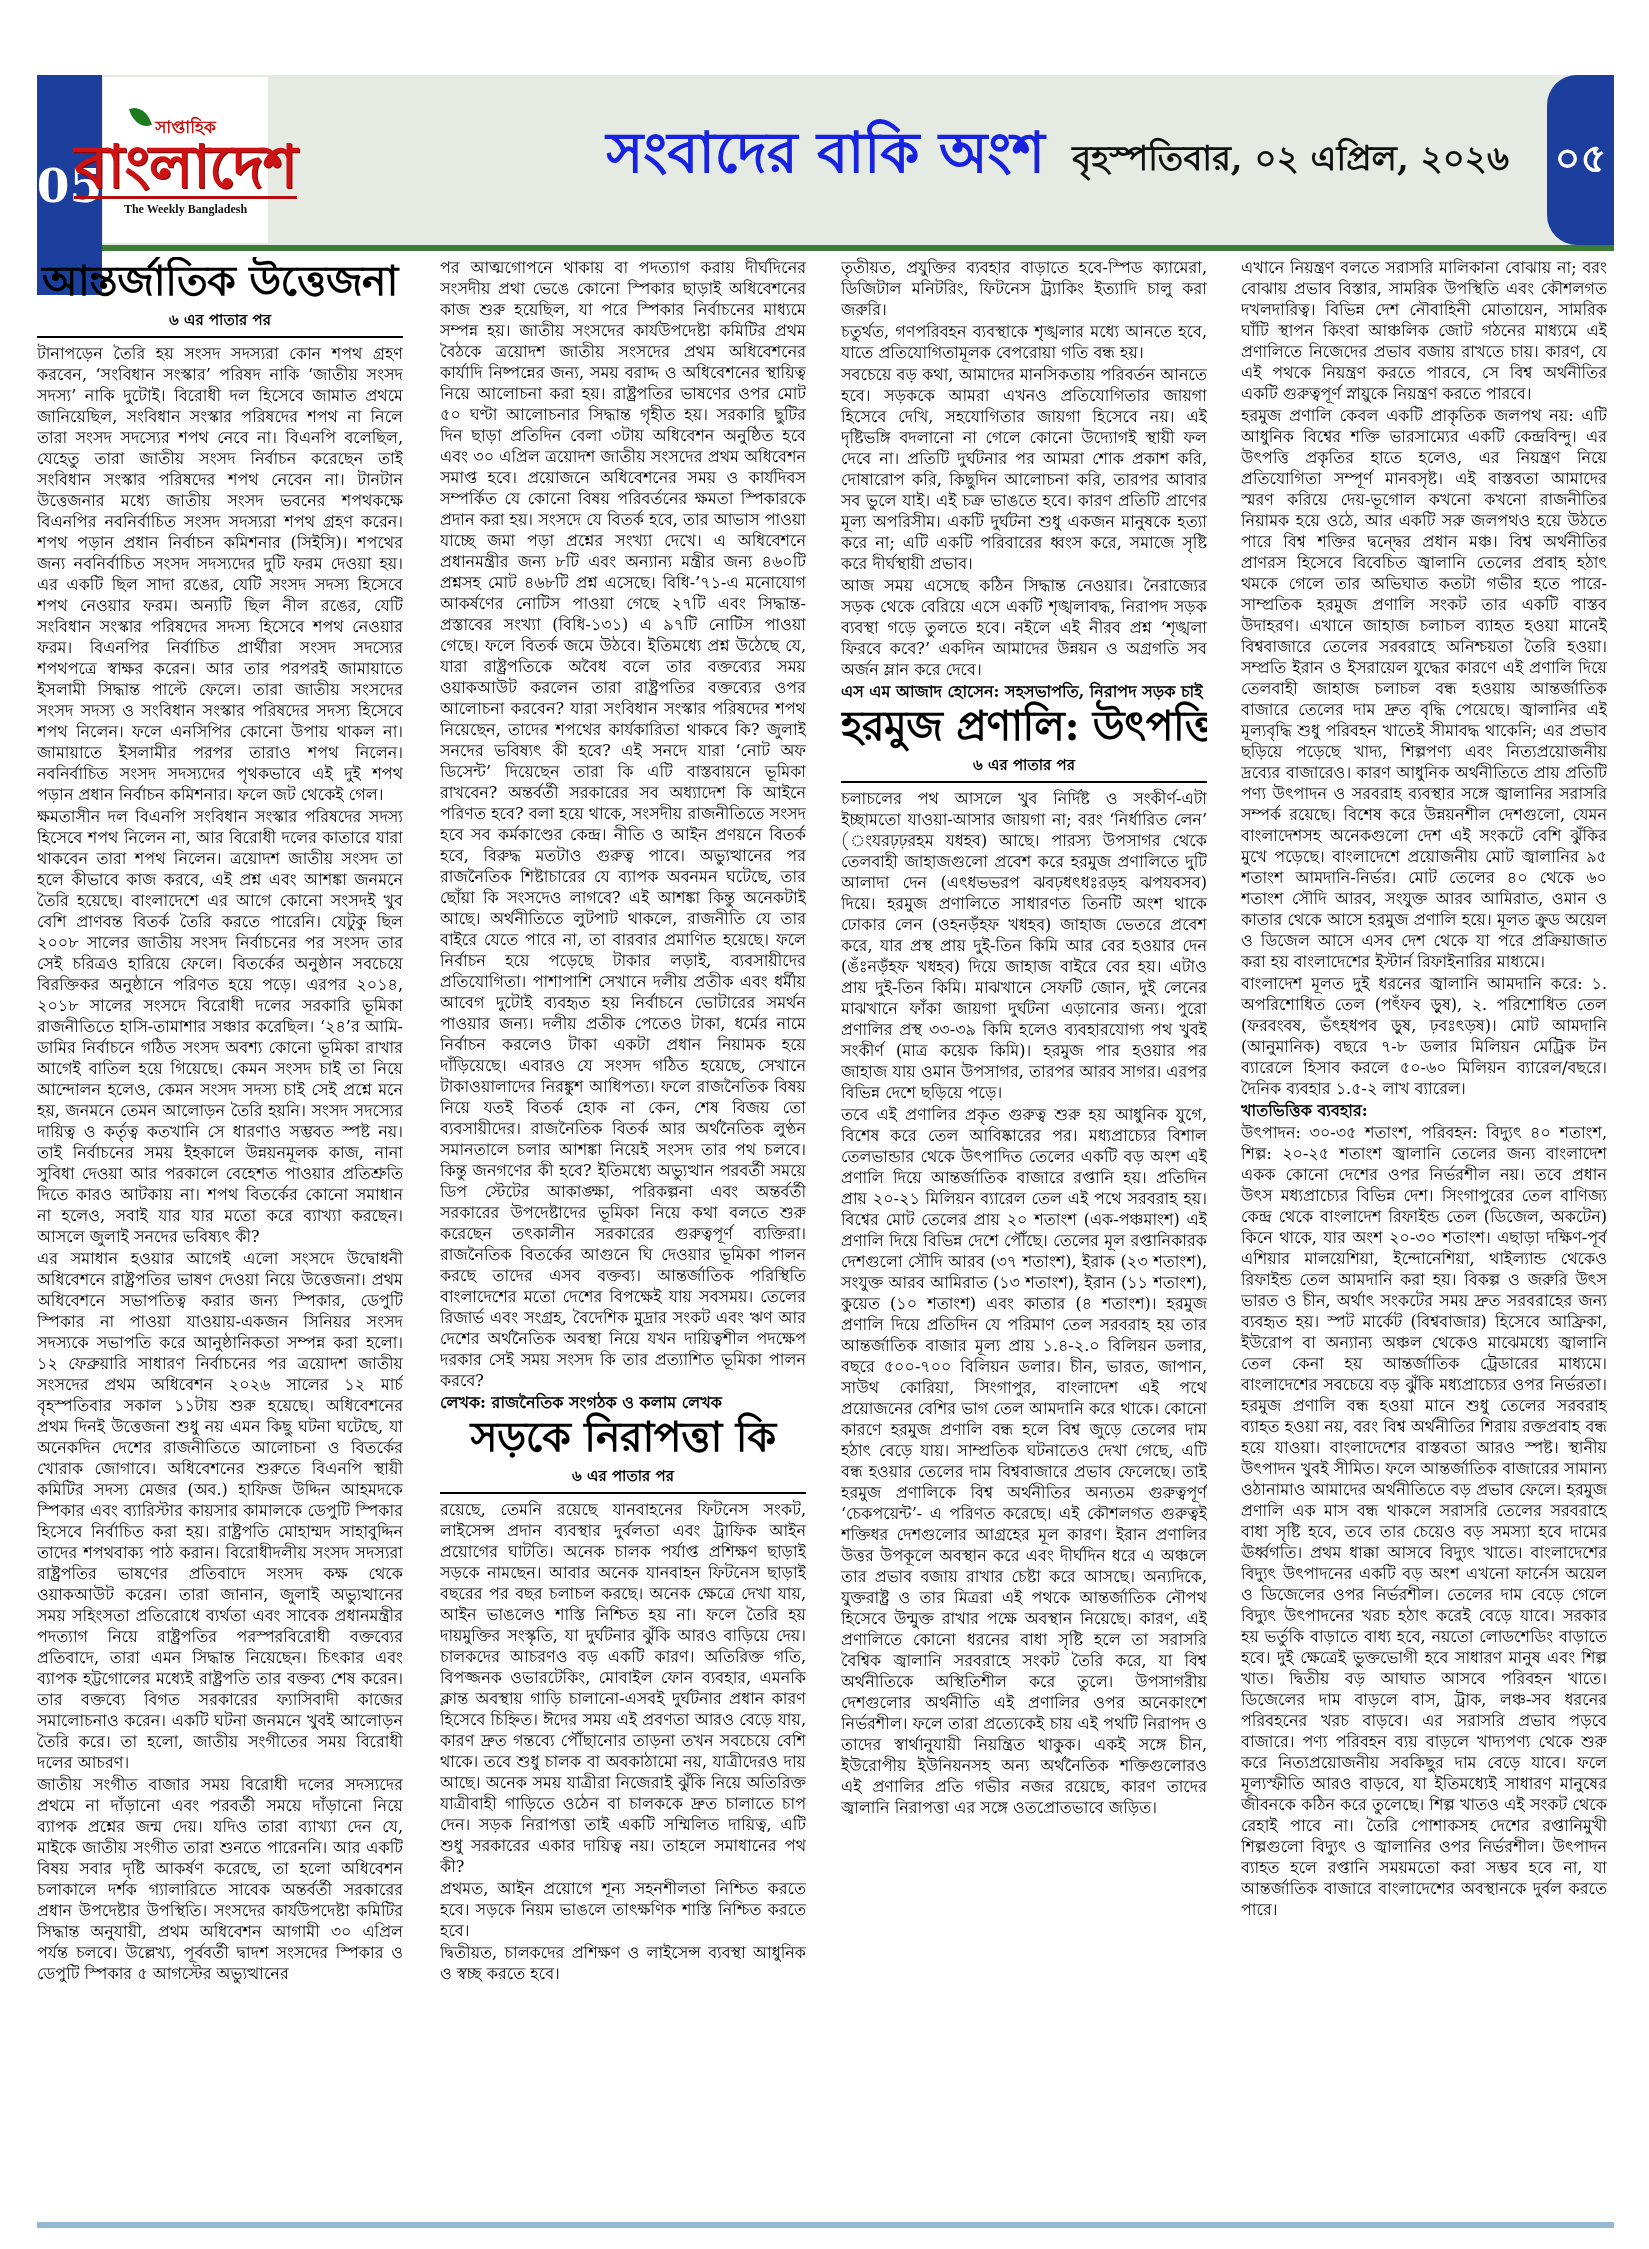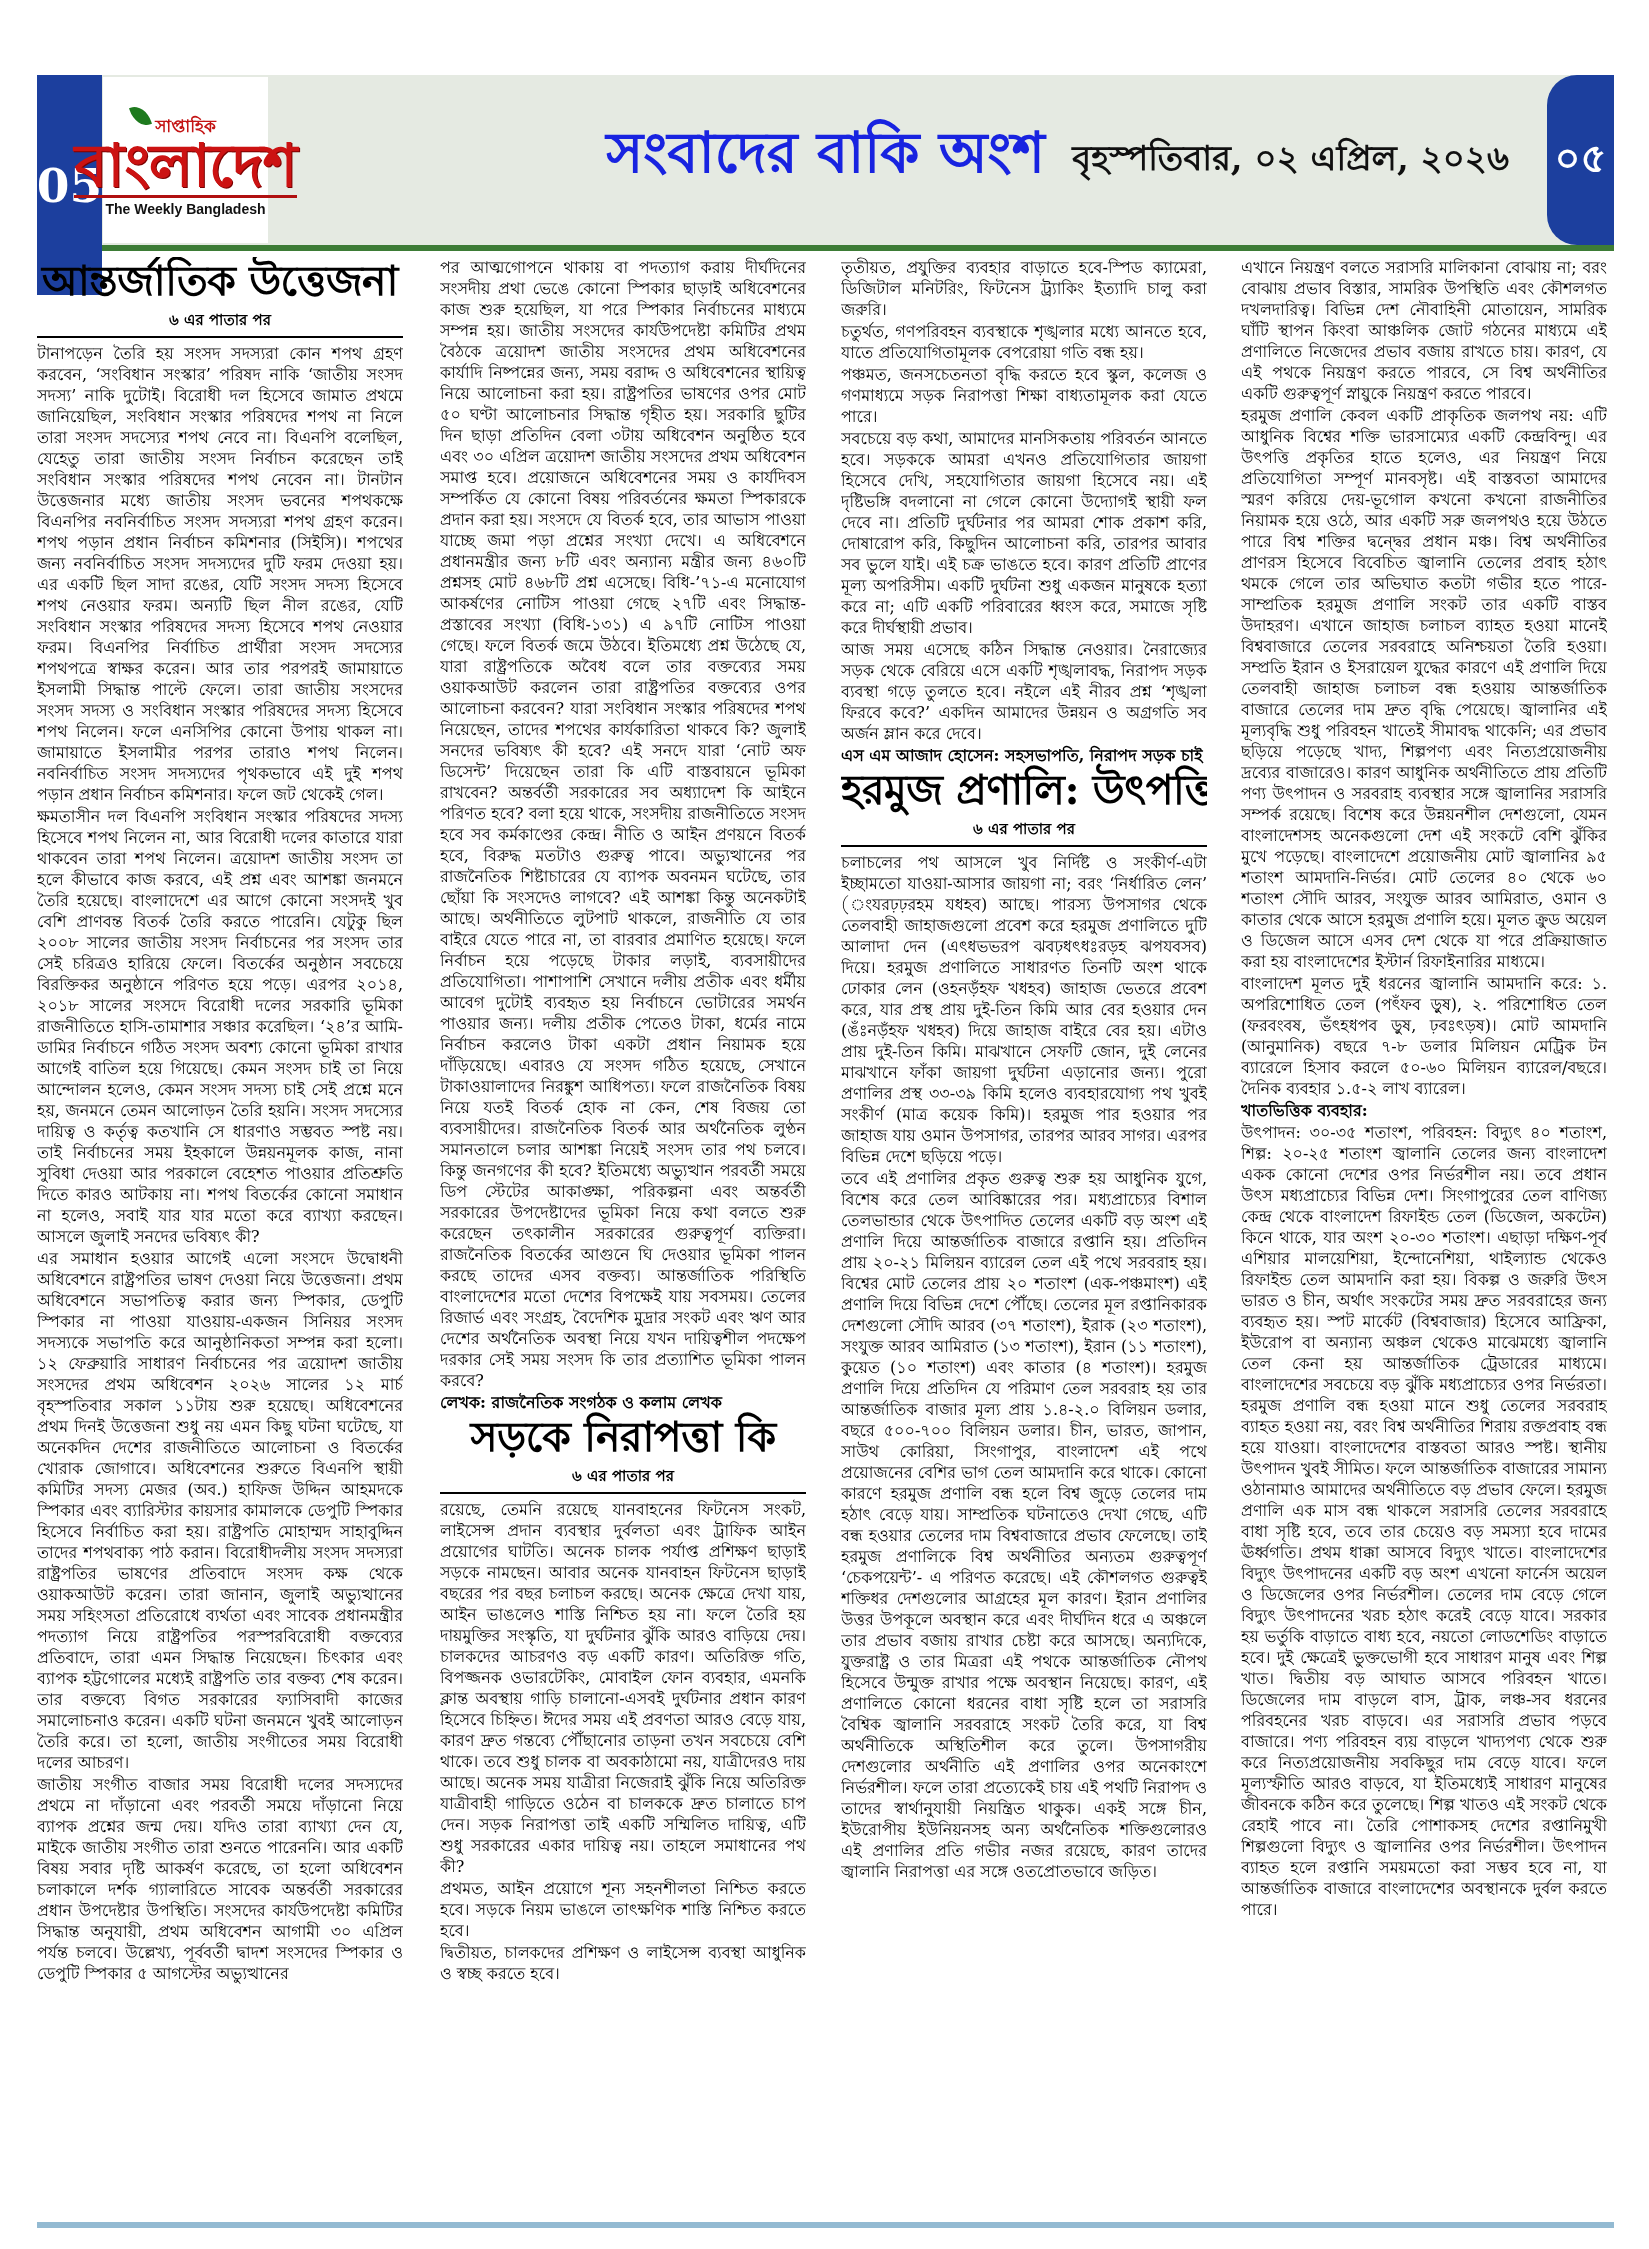--- a/index.html
+++ b/index.html
@@ -11,22 +11,22 @@
   .pgbox-left{position:absolute;left:0;top:0;width:65px;height:220px;background:#1c3f9e;
         color:#ffffff;display:flex;align-items:center;justify-content:center;
         font-size:47px;font-weight:bold;font-family:"DejaVu Serif",serif;}
   .logo-box{position:absolute;left:66px;top:2px;width:165px;height:166px;background:#ffffff;
         display:flex;flex-direction:column;align-items:center;justify-content:center;line-height:1;}
   .logo-top{color:#c41414;font-size:17px;font-weight:bold;margin-bottom:1px;}
   .leaf{width:17px;height:22px;background:#1e7a1e;border-radius:0 90% 0 90%;
         transform:rotate(-18deg);margin-bottom:-9px;margin-left:-90px;}
   .logo-main{color:#cc1212;font-size:59px;font-weight:bold;letter-spacing:-1px;
         text-shadow:1px 1px 0 #7a0000;border-bottom:3px solid #b01010;}
-  .logo-sub{color:#111;font-size:14px;font-weight:bold;margin-top:4px;
-        font-family:Liberation Sans, sans-serif;}
+  .logo-sub{color:#111;font-size:12px;font-weight:bold;margin-top:4px;
+        font-family:Liberation Serif, serif;}
   .section-title{position:absolute;left:50%;top:48%;transform:translate(-50%,-50%);
         color:#1823e0;font-size:56px;font-weight:bold;white-space:nowrap;}
   .head-date{position:absolute;right:105px;top:50%;transform:translateY(-50%);
         color:#101010;font-size:34px;font-weight:bold;white-space:nowrap;}
   .pgbox-right{position:absolute;right:0;top:0;width:67px;height:170px;background:#1c3f9e;
         border-radius:30px 0 0 30px;color:#ffffff;display:flex;align-items:center;
         justify-content:center;font-size:40px;font-weight:bold;}
   
   .col{position:absolute;top:257px;width:366px;overflow:hidden;}
   .col1{left:37px;height:1860px;}
@@ -95,21 +95,20 @@
       <p>রয়েছে, তেমনি রয়েছে যানবাহনের ফিটনেস সংকট, লাইসেন্স প্রদান ব্যবস্থার দুর্বলতা এবং ট্রাফিক আইন প্রয়োগের ঘাটতি। অনেক চালক পর্যাপ্ত প্রশিক্ষণ ছাড়াই সড়কে নামছেন। আবার অনেক যানবাহন ফিটনেস ছাড়াই বছরের পর বছর চলাচল করছে। অনেক ক্ষেত্রে দেখা যায়, আইন ভাঙলেও শাস্তি নিশ্চিত হয় না। ফলে তৈরি হয় দায়মুক্তির সংস্কৃতি, যা দুর্ঘটনার ঝুঁকি আরও বাড়িয়ে দেয়। চালকদের আচরণও বড় একটি কারণ। অতিরিক্ত গতি, বিপজ্জনক ওভারটেকিং, মোবাইল ফোন ব্যবহার, এমনকি ক্লান্ত অবস্থায় গাড়ি চালানো‑এসবই দুর্ঘটনার প্রধান কারণ হিসেবে চিহ্নিত। ঈদের সময় এই প্রবণতা আরও বেড়ে যায়, কারণ দ্রুত গন্তব্যে পৌঁছানোর তাড়না তখন সবচেয়ে বেশি থাকে। তবে শুধু চালক বা অবকাঠামো নয়, যাত্রীদেরও দায় আছে। অনেক সময় যাত্রীরা নিজেরাই ঝুঁকি নিয়ে অতিরিক্ত যাত্রীবাহী গাড়িতে ওঠেন বা চালককে দ্রুত চালাতে চাপ দেন। সড়ক নিরাপত্তা তাই একটি সম্মিলিত দায়িত্ব, এটি শুধু সরকারের একার দায়িত্ব নয়। তাহলে সমাধানের পথ কী?</p>
       <p>প্রথমত, আইন প্রয়োগে শূন্য সহনশীলতা নিশ্চিত করতে হবে। সড়কে নিয়ম ভাঙলে তাৎক্ষণিক শাস্তি নিশ্চিত করতে হবে।</p>
       <p>দ্বিতীয়ত, চালকদের প্রশিক্ষণ ও লাইসেন্স ব্যবস্থা আধুনিক ও স্বচ্ছ করতে হবে।</p>
     </div>
   </section>
 
   <section class="col col3">
     <div class="body-text">
       <p>তৃতীয়ত, প্রযুক্তির ব্যবহার বাড়াতে হবে-স্পিড ক্যামেরা, ডিজিটাল মনিটরিং, ফিটনেস ট্র্যাকিং ইত্যাদি চালু করা জরুরি।</p>
       <p>চতুর্থত, গণপরিবহন ব্যবস্থাকে শৃঙ্খলার মধ্যে আনতে হবে, যাতে প্রতিযোগিতামূলক বেপরোয়া গতি বন্ধ হয়।</p>
-      <p>পঞ্চমত, জনসচেতনতা বৃদ্ধি করতে হবে স্কুল, কলেজ ও গণমাধ্যমে সড়ক নিরাপত্তা শিক্ষা বাধ্যতামূলক করা যেতে পারে।</p>
       <p>সবচেয়ে বড় কথা, আমাদের মানসিকতায় পরিবর্তন আনতে হবে। সড়ককে আমরা এখনও প্রতিযোগিতার জায়গা হিসেবে দেখি, সহযোগিতার জায়গা হিসেবে নয়। এই দৃষ্টিভঙ্গি বদলানো না গেলে কোনো উদ্যোগই স্থায়ী ফল দেবে না। প্রতিটি দুর্ঘটনার পর আমরা শোক প্রকাশ করি, দোষারোপ করি, কিছুদিন আলোচনা করি, তারপর আবার সব ভুলে যাই। এই চক্র ভাঙতে হবে। কারণ প্রতিটি প্রাণের মূল্য অপরিসীম। একটি দুর্ঘটনা শুধু একজন মানুষকে হত্যা করে না; এটি একটি পরিবারের ধ্বংস করে, সমাজে সৃষ্টি করে দীর্ঘস্থায়ী প্রভাব।</p>
       <p>আজ সময় এসেছে কঠিন সিদ্ধান্ত নেওয়ার। নৈরাজ্যের সড়ক থেকে বেরিয়ে এসে একটি শৃঙ্খলাবদ্ধ, নিরাপদ সড়ক ব্যবস্থা গড়ে তুলতে হবে। নইলে এই নীরব প্রশ্ন ‘শৃঙ্খলা ফিরবে কবে?’ একদিন আমাদের উন্নয়ন ও অগ্রগতি সব অর্জন ম্লান করে দেবে।</p>
       <p class="bold-line">এস এম আজাদ হোসেন: সহসভাপতি, নিরাপদ সড়ক চাই</p>
     </div>
     <div class="art-head">
       <h2>হরমুজ প্রণালি: উৎপত্তি</h2>
       <div class="cont-note">৬ এর পাতার পর</div>
       <hr class="head-rule">
     </div>
     <div class="body-text">

